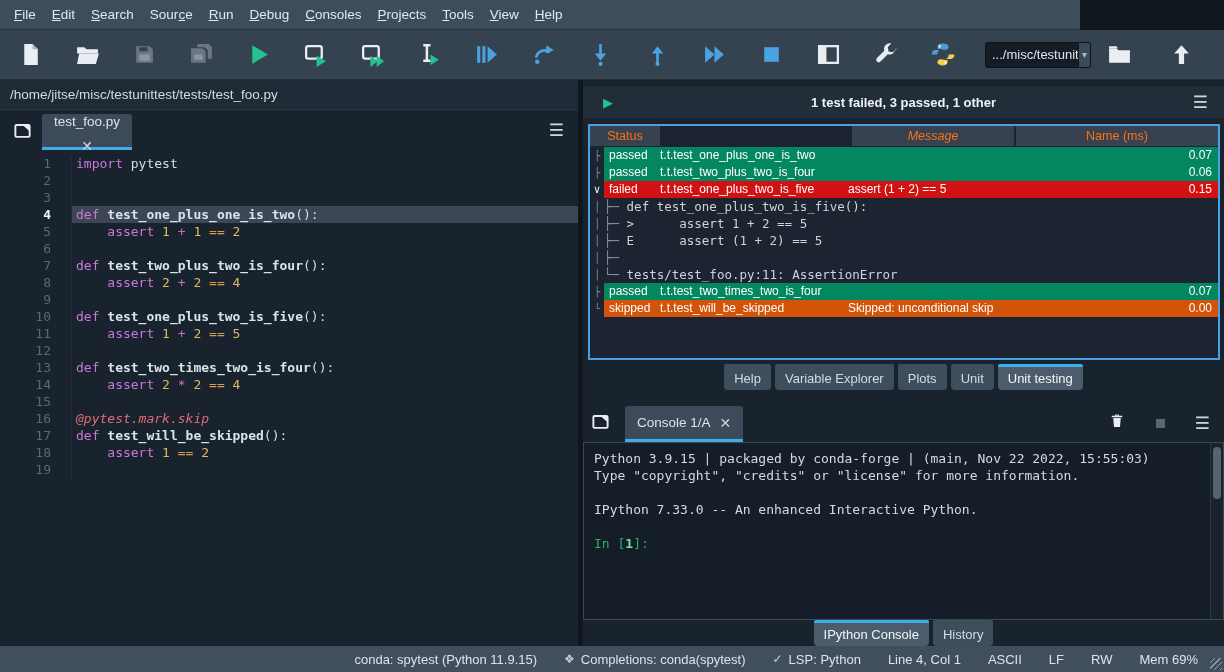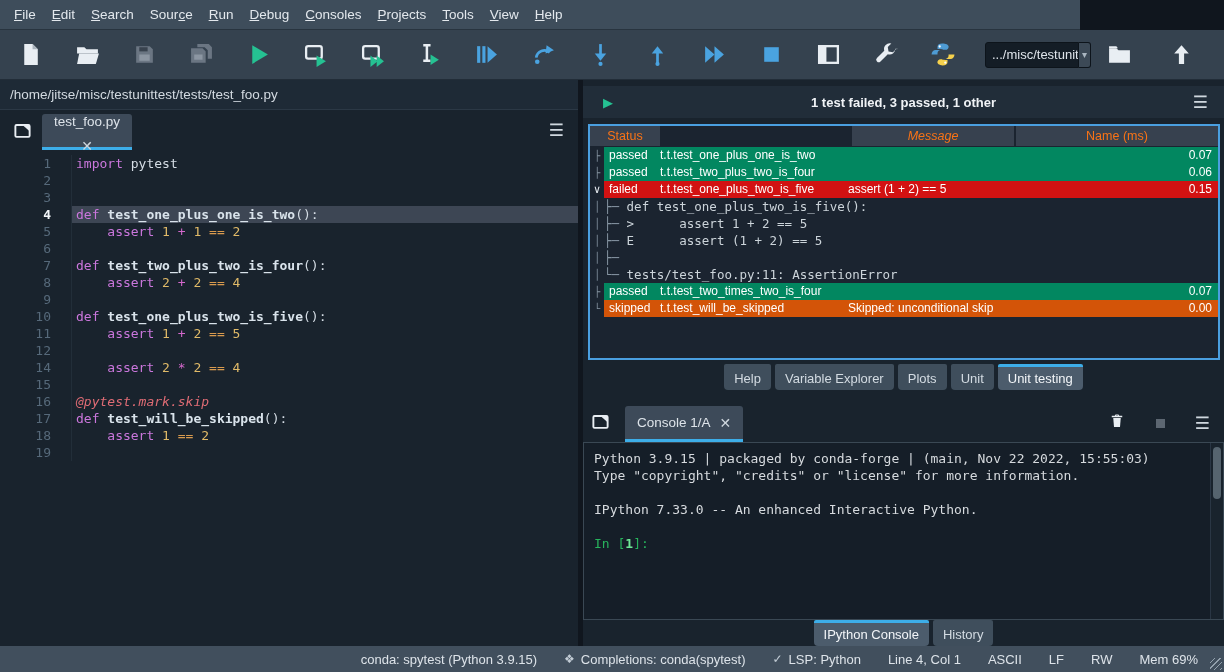--- a/index.html
+++ b/index.html
@@ -293,20 +293,21 @@
       <div class="ed-line"><span class="ed-ln">3</span><span class="ed-code"></span></div>
       <div class="ed-line cur"><span class="ed-ln">4</span><span class="ed-code"><span class="tk-kw">def</span><span class="tk-pl"> </span><span class="tk-fn">test_one_plus_one_is_two</span><span class="tk-pl">():</span></span></div>
       <div class="ed-line"><span class="ed-ln">5</span><span class="ed-code"><span class="tk-pl">    </span><span class="tk-kw">assert</span><span class="tk-pl"> </span><span class="tk-num">1</span><span class="tk-pl"> </span><span class="tk-op">+</span><span class="tk-pl"> </span><span class="tk-num">1</span><span class="tk-pl"> </span><span class="tk-opq">==</span><span class="tk-pl"> </span><span class="tk-num">2</span></span></div>
       <div class="ed-line"><span class="ed-ln">6</span><span class="ed-code"></span></div>
       <div class="ed-line"><span class="ed-ln">7</span><span class="ed-code"><span class="tk-kw">def</span><span class="tk-pl"> </span><span class="tk-fn">test_two_plus_two_is_four</span><span class="tk-pl">():</span></span></div>
       <div class="ed-line"><span class="ed-ln">8</span><span class="ed-code"><span class="tk-pl">    </span><span class="tk-kw">assert</span><span class="tk-pl"> </span><span class="tk-num">2</span><span class="tk-pl"> </span><span class="tk-op">+</span><span class="tk-pl"> </span><span class="tk-num">2</span><span class="tk-pl"> </span><span class="tk-opq">==</span><span class="tk-pl"> </span><span class="tk-num">4</span></span></div>
       <div class="ed-line"><span class="ed-ln">9</span><span class="ed-code"></span></div>
       <div class="ed-line"><span class="ed-ln">10</span><span class="ed-code"><span class="tk-kw">def</span><span class="tk-pl"> </span><span class="tk-fn">test_one_plus_two_is_five</span><span class="tk-pl">():</span></span></div>
       <div class="ed-line"><span class="ed-ln">11</span><span class="ed-code"><span class="tk-pl">    </span><span class="tk-kw">assert</span><span class="tk-pl"> </span><span class="tk-num">1</span><span class="tk-pl"> </span><span class="tk-op">+</span><span class="tk-pl"> </span><span class="tk-num">2</span><span class="tk-pl"> </span><span class="tk-opq">==</span><span class="tk-pl"> </span><span class="tk-num">5</span></span></div>
       <div class="ed-line"><span class="ed-ln">12</span><span class="ed-code"></span></div>
+      <div class="ed-line"><span class="ed-ln">13</span><span class="ed-code"><span class="tk-kw">def</span><span class="tk-pl"> </span><span class="tk-fn">test_two_times_two_is_four</span><span class="tk-pl">():</span></span></div>
       <div class="ed-line"><span class="ed-ln">14</span><span class="ed-code"><span class="tk-pl">    </span><span class="tk-kw">assert</span><span class="tk-pl"> </span><span class="tk-num">2</span><span class="tk-pl"> </span><span class="tk-op">*</span><span class="tk-pl"> </span><span class="tk-num">2</span><span class="tk-pl"> </span><span class="tk-opq">==</span><span class="tk-pl"> </span><span class="tk-num">4</span></span></div>
       <div class="ed-line"><span class="ed-ln">15</span><span class="ed-code"></span></div>
       <div class="ed-line"><span class="ed-ln">16</span><span class="ed-code"><span class="tk-dec">@pytest.mark.skip</span></span></div>
       <div class="ed-line"><span class="ed-ln">17</span><span class="ed-code"><span class="tk-kw">def</span><span class="tk-pl"> </span><span class="tk-fn">test_will_be_skipped</span><span class="tk-pl">():</span></span></div>
       <div class="ed-line"><span class="ed-ln">18</span><span class="ed-code"><span class="tk-pl">    </span><span class="tk-kw">assert</span><span class="tk-pl"> </span><span class="tk-num">1</span><span class="tk-pl"> </span><span class="tk-opq">==</span><span class="tk-pl"> </span><span class="tk-num">2</span></span></div>
       <div class="ed-line"><span class="ed-ln">19</span><span class="ed-code"></span></div>
     </div>
 
   <div class="right">
 
@@ -440,21 +441,21 @@
       </div>
 
     <div class="pane-tabs con-tabs" id="con-tabs">
         <div class="pane-tab active">IPython Console</div>
         <div class="pane-tab">History</div>
       </div>
   </div>
 
   <div class="statusbar" id="statusbar">
       <div class="sb-item">
-        <span>conda: spytest (Python 3.9.15)</span>
+        <span>conda: spytest (Python 11.9.15)</span>
       </div>
       <div class="sb-item">
         <span class="sb-ico">❖</span>
         <span>Completions: conda(spytest)</span>
       </div>
       <div class="sb-item">
         <span class="sb-ico">✓</span>
         <span>LSP: Python</span>
       </div>
       <div class="sb-item">

